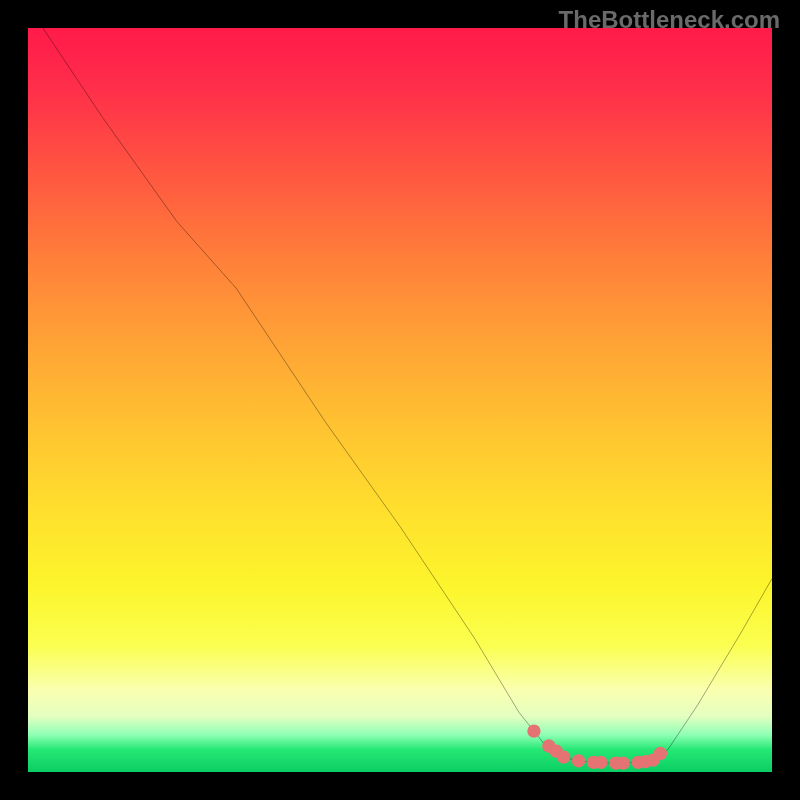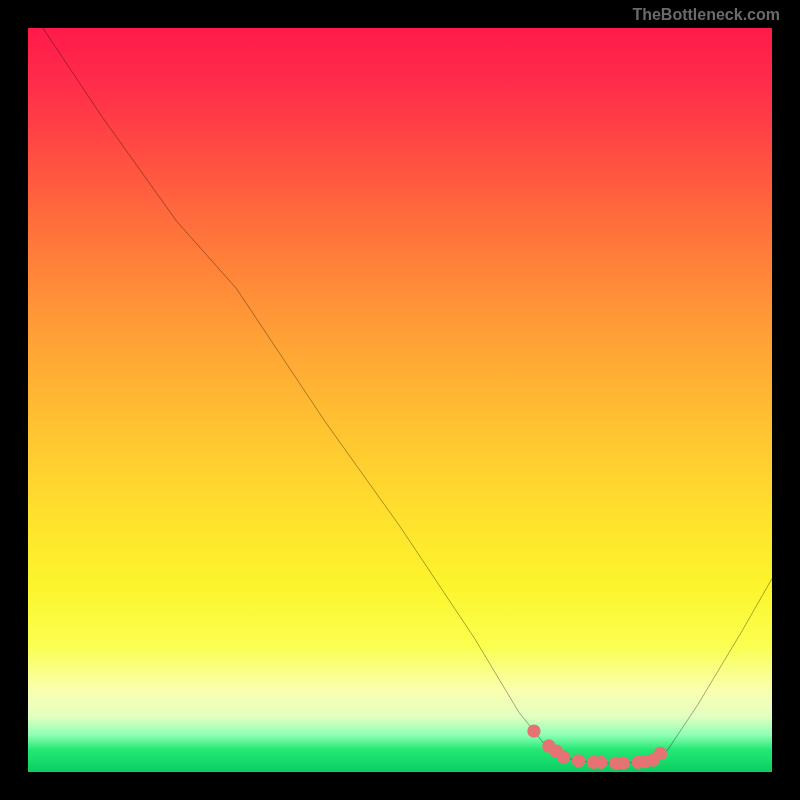--- a/index.html
+++ b/index.html
@@ -8,21 +8,21 @@
     height: 800px;
     background: #000000;
     position: relative;
     font-family: Arial, sans-serif;
   }
   .watermark {
     position: absolute;
     top: 6px;
     right: 20px;
     color: #6a6a6a;
-    font-size: 16px;
+    font-size: 24px;
     font-weight: bold;
     z-index: 10;
   }
   .plot-area {
     position: absolute;
     top: 28px;
     left: 28px;
     width: 744px;
     height: 744px;
     overflow: hidden;

